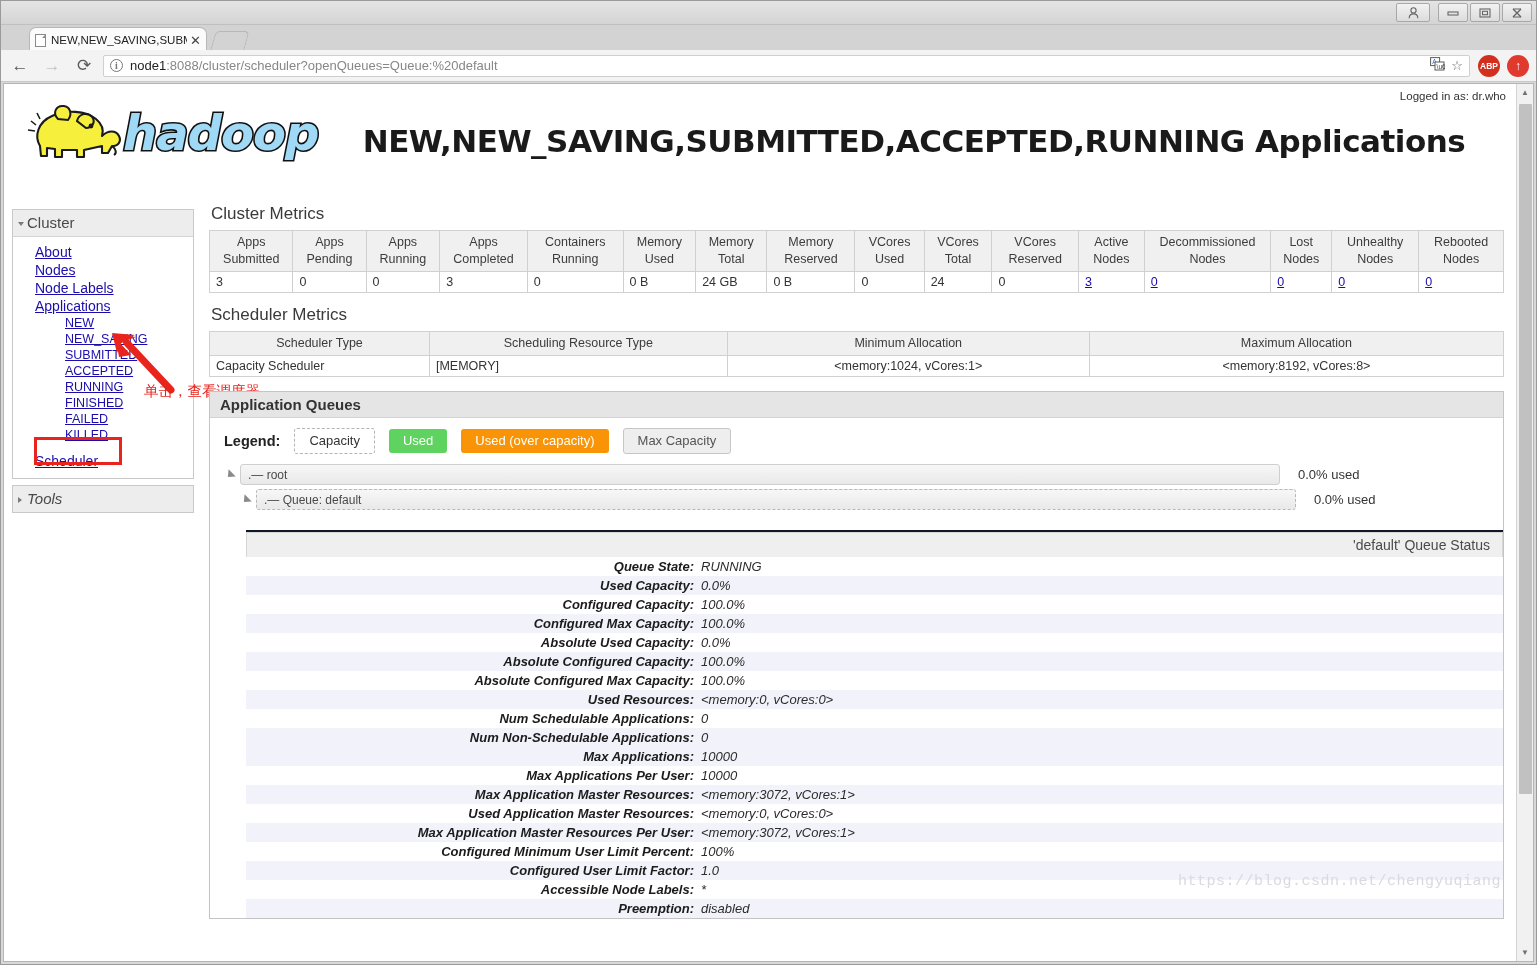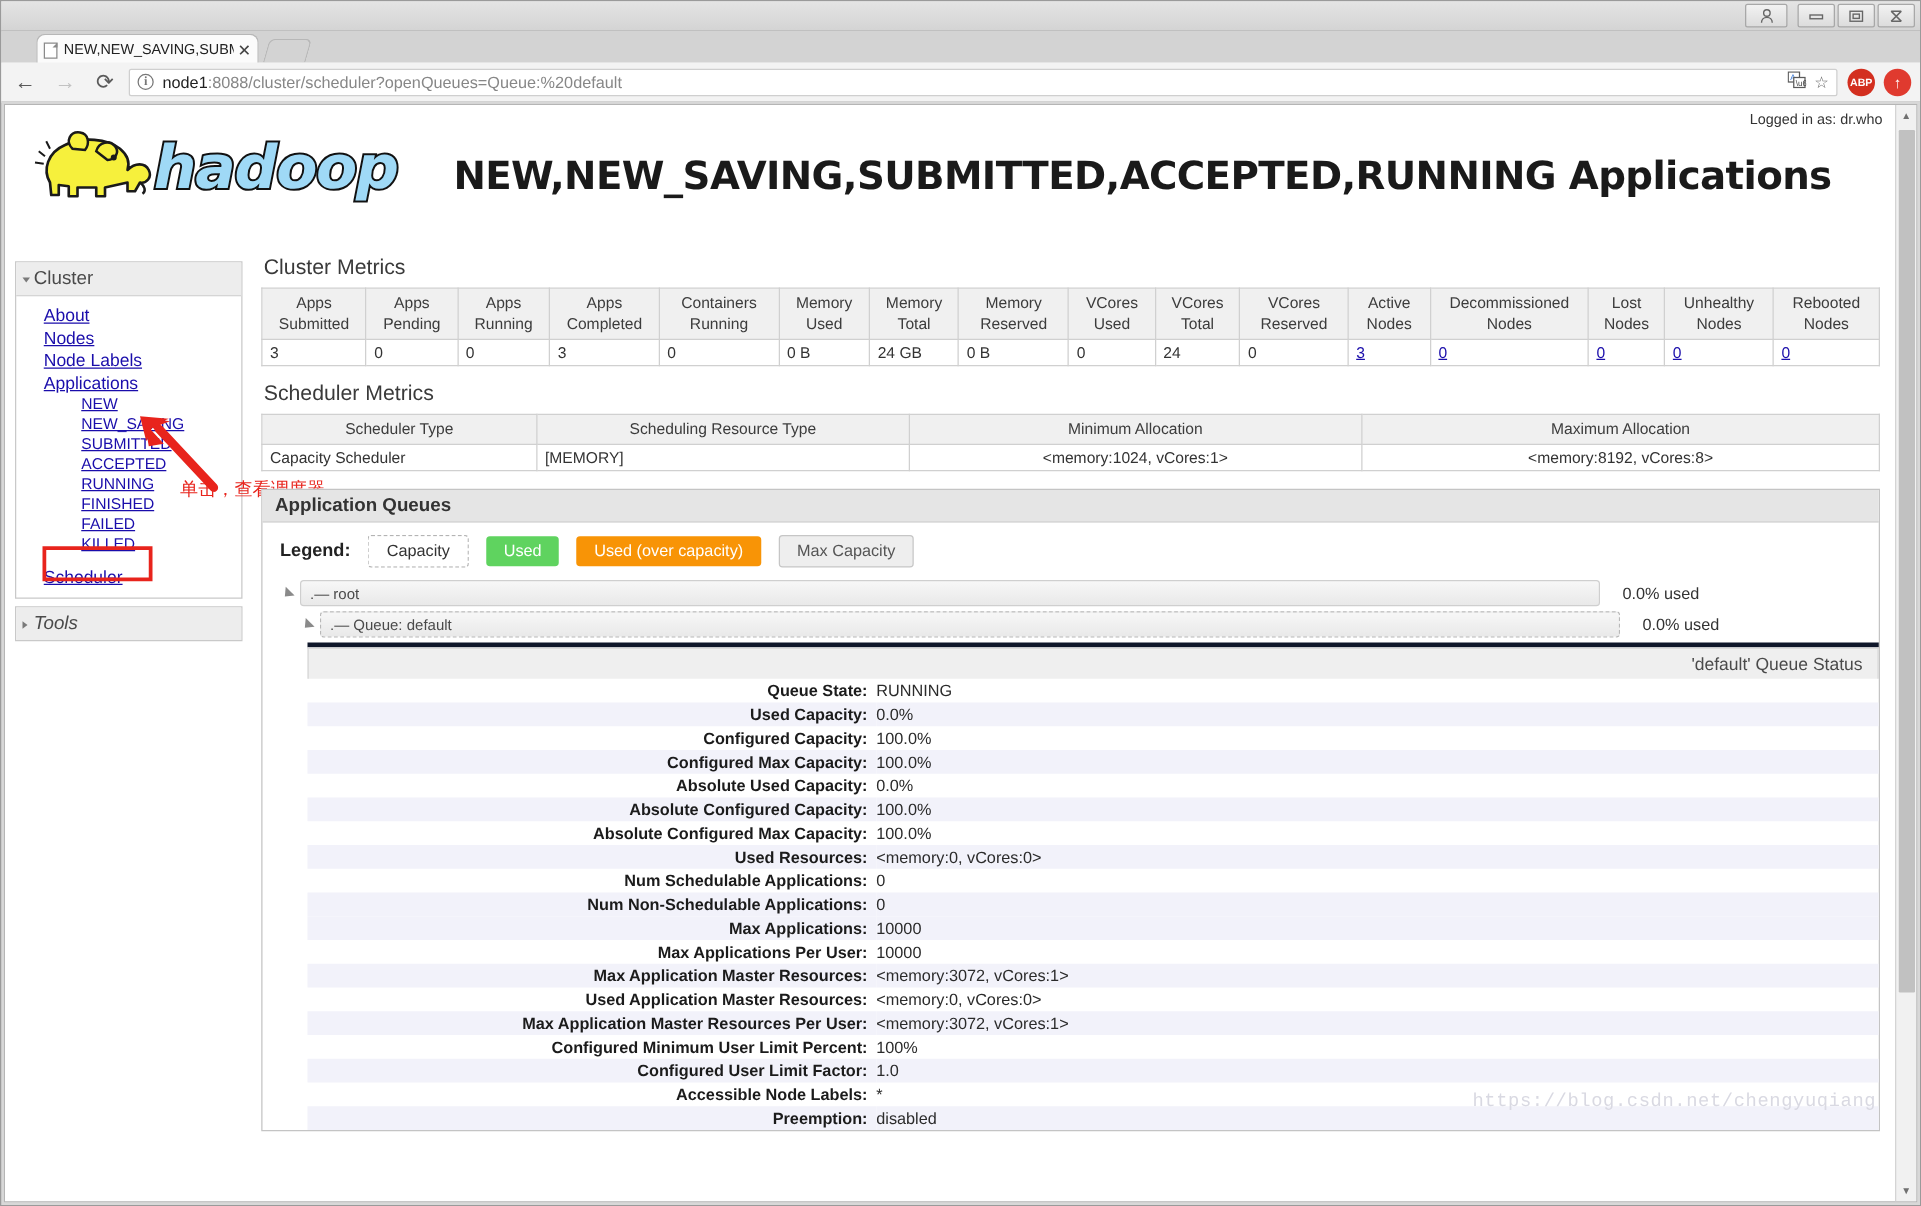--- a/index.html
+++ b/index.html
@@ -313,35 +313,35 @@
     border: 1px solid #cfcfcf;
     display: flex; align-items: center;
     padding-left: 7px;
     font-size: 12px; color: #4a4a4a;
     cursor: pointer;
   }
   .qbar.dashed { border: 1px dashed #b8b8b8; }
   .qused { font-size: 13px; color: #333; margin-left: 18px; white-space: nowrap; }
 
   
-  #qstatuswrap { margin: 2px 0 0 36px; border-top: 4px solid #0f172a; }
+  #qstatuswrap { margin: 18px 0 0 36px; border-top: 2px solid #0f172a; }
   #qstatushead {
     background: #efefef;
     border: 1px solid #d6d6d6;
     border-bottom: none;
     text-align: right;
     padding: 4px 12px;
     font-size: 14px; color: #4a4a4a;
   }
   table.qstatus {
     border-collapse: collapse;
     width: 100%;
     font-size: 13px;
   }
-  table.qstatus td { padding: 2px 0; vertical-align: top; }
+  table.qstatus td { padding: 2px 0; vertical-align: top; font-style: italic; }
   table.qstatus td.k {
     text-align: right; font-weight: bold; color: #1b1b1b;
     width: 455px; padding-right: 7px; white-space: nowrap;
   }
   table.qstatus td.v { color: #2b2b2b; white-space: nowrap; }
   table.qstatus tr.alt td { background: #f2f2fa; }
 
   #watermark {
     position: absolute; right: 17px; bottom: 3px;
     font-family: "Liberation Mono", monospace;

